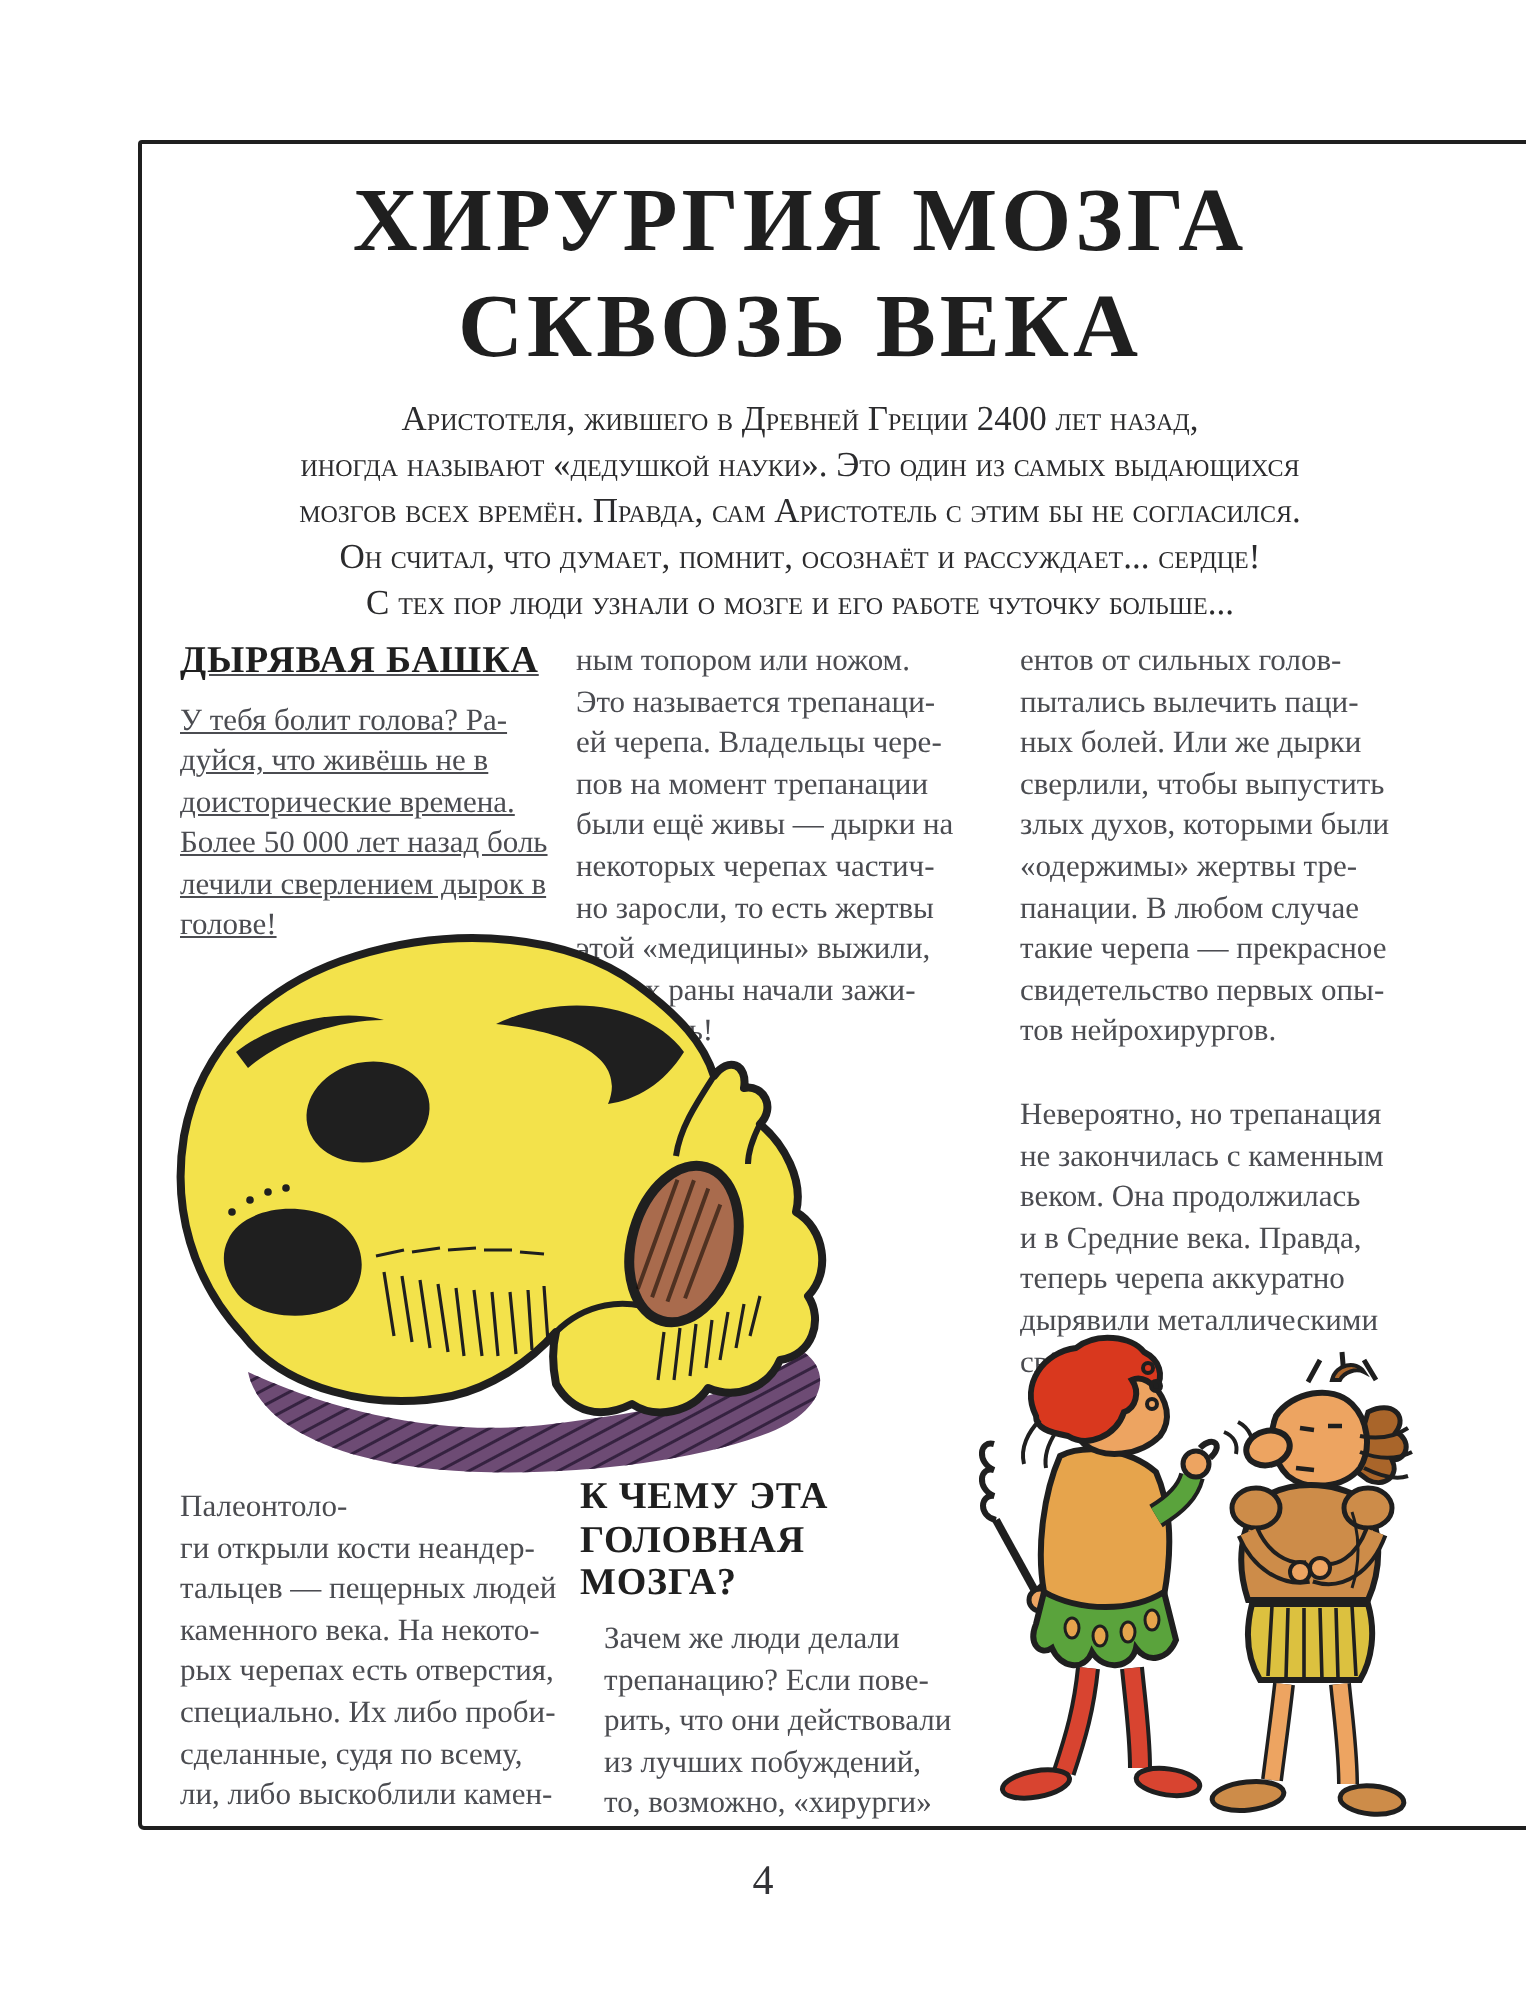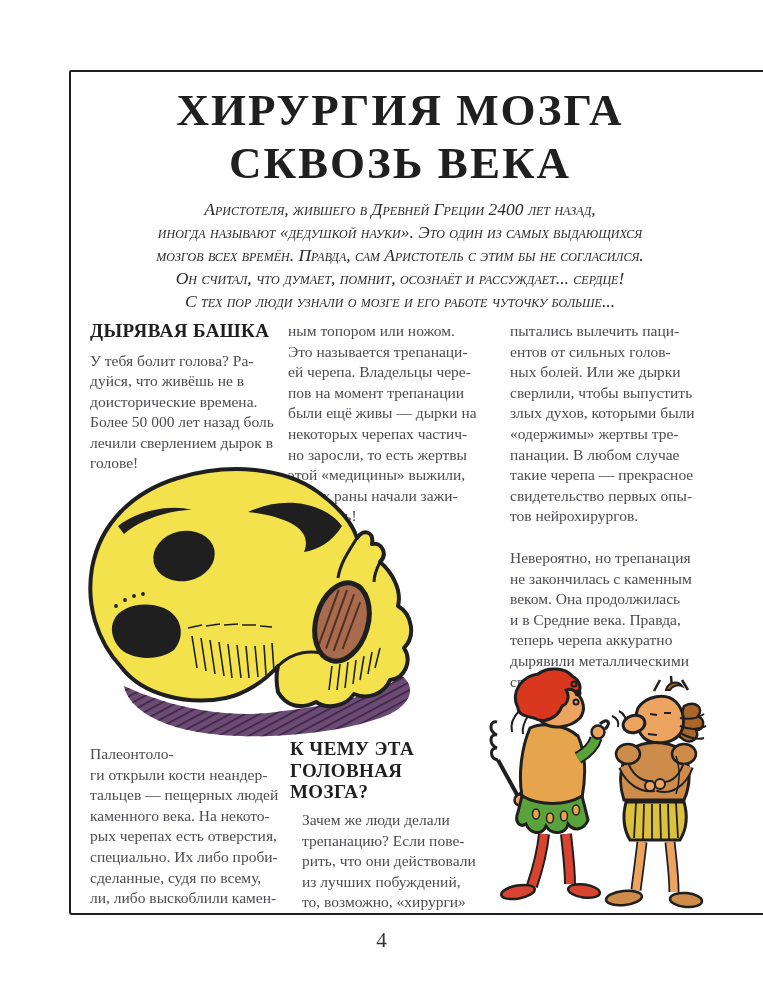--- a/index.html
+++ b/index.html
@@ -19,30 +19,30 @@
     position:absolute; left:69px; top:70px; width:714px; height:841px;
     border:2.5px solid var(--ink); border-radius:2px 0 0 3px;
   }
   .title{
     position:absolute; left:88px; top:84px; width:624px; text-align:center;
     font-weight:bold; font-size:45px; line-height:53px; letter-spacing:2px;
     color:var(--ink);
   }
   .intro{
     position:absolute; left:72px; top:198px; width:656px; text-align:center;
-    font-variant:small-caps; font-size:17.5px; line-height:23px; color:#2b2b2d;font-style:italic;
+    font-variant:small-caps; font-size:17.5px; line-height:23px; color:#2b2b2d;
   }
   .colblock{position:absolute; width:206px; color:var(--body-text);
     font-size:15.5px; line-height:20.6px;}
   .tline{white-space:nowrap;}
   .sec-heading{
     font-weight:bold; font-size:19px; line-height:21.5px; letter-spacing:.4px;
     color:var(--ink); margin-bottom:9px;
   }
-  .col1-p1{position:absolute; left:90px; top:320px;}
+  .col1-p1{position:absolute; left:90px; top:320px;text-decoration:underline;}
   .col1-p2{position:absolute; left:90px; top:744px;}
   .col2-p1{position:absolute; left:288px; top:321px; width:200px;}
   .col2-p1 .tline:nth-child(9){margin-left:14px;}
   .col2-p1 .tline:nth-child(10){margin-left:36px;}
   .col2-head{position:absolute; left:290px; top:738px; width:200px; margin-bottom:0;}
   .col2-p2{position:absolute; left:302px; top:810px; width:200px;}
   .col3{position:absolute; left:510px; top:321px;}
   .col3 .para2{margin-top:21px;}
   .skull-art{position:absolute; left:80px; top:460px; width:342px; height:284px;}
   .cartoon-art{position:absolute; left:474px; top:662px; width:250px; height:250px;}
@@ -113,22 +113,22 @@
   <div class="colblock col2-p2">
       <div class="tline">Зачем же люди делали</div>
       <div class="tline">трепанацию? Если пове-</div>
       <div class="tline">рить, что они действовали</div>
       <div class="tline">из лучших побуждений,</div>
       <div class="tline">то, возможно, «хирурги»</div>
     </div>
 
   <div class="colblock col3">
     <div class="para1">
+        <div class="tline">ентов от сильных голов-</div>
         <div class="tline">пытались вылечить паци-</div>
-        <div class="tline">ентов от сильных голов-</div>
         <div class="tline">ных болей. Или же дырки</div>
         <div class="tline">сверлили, чтобы выпустить</div>
         <div class="tline">злых духов, которыми были</div>
         <div class="tline">«одержимы» жертвы тре-</div>
         <div class="tline">панации. В любом случае</div>
         <div class="tline">такие черепа — прекрасное</div>
         <div class="tline">свидетельство первых опы-</div>
         <div class="tline">тов нейрохирургов.</div>
       </div>
     <div class="para2">

